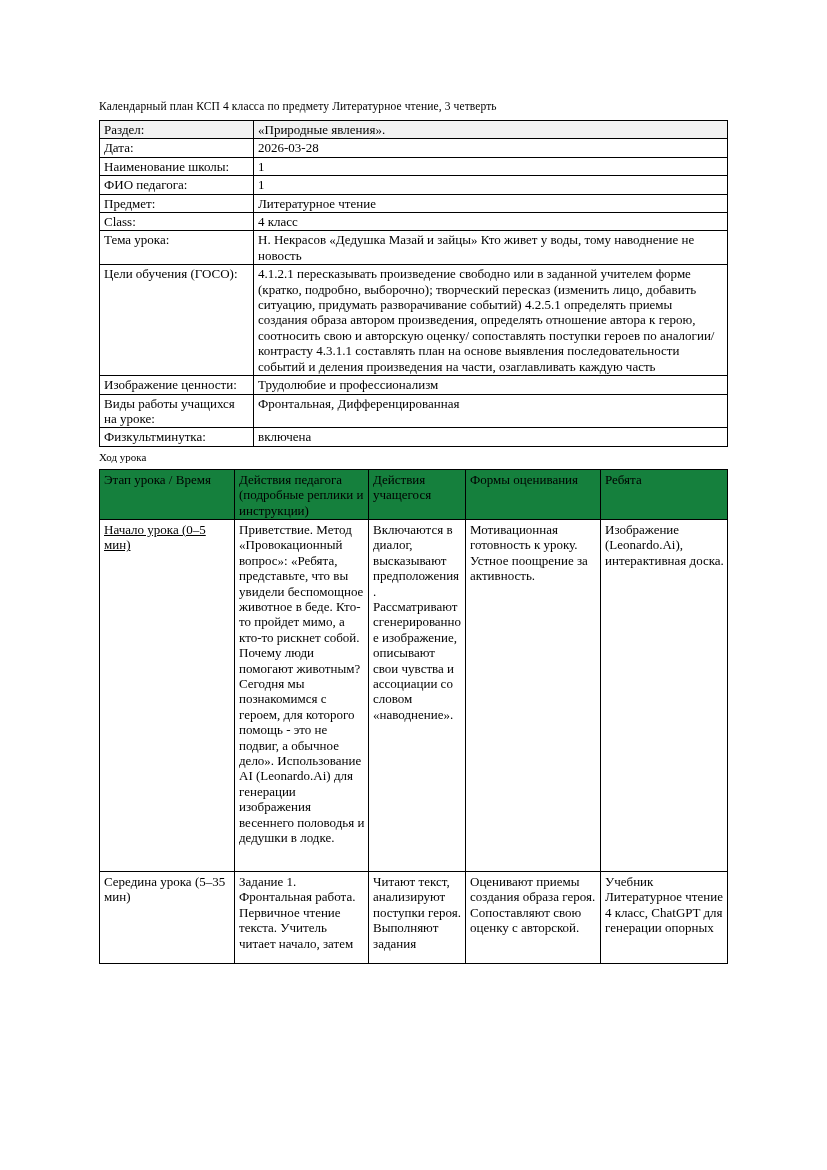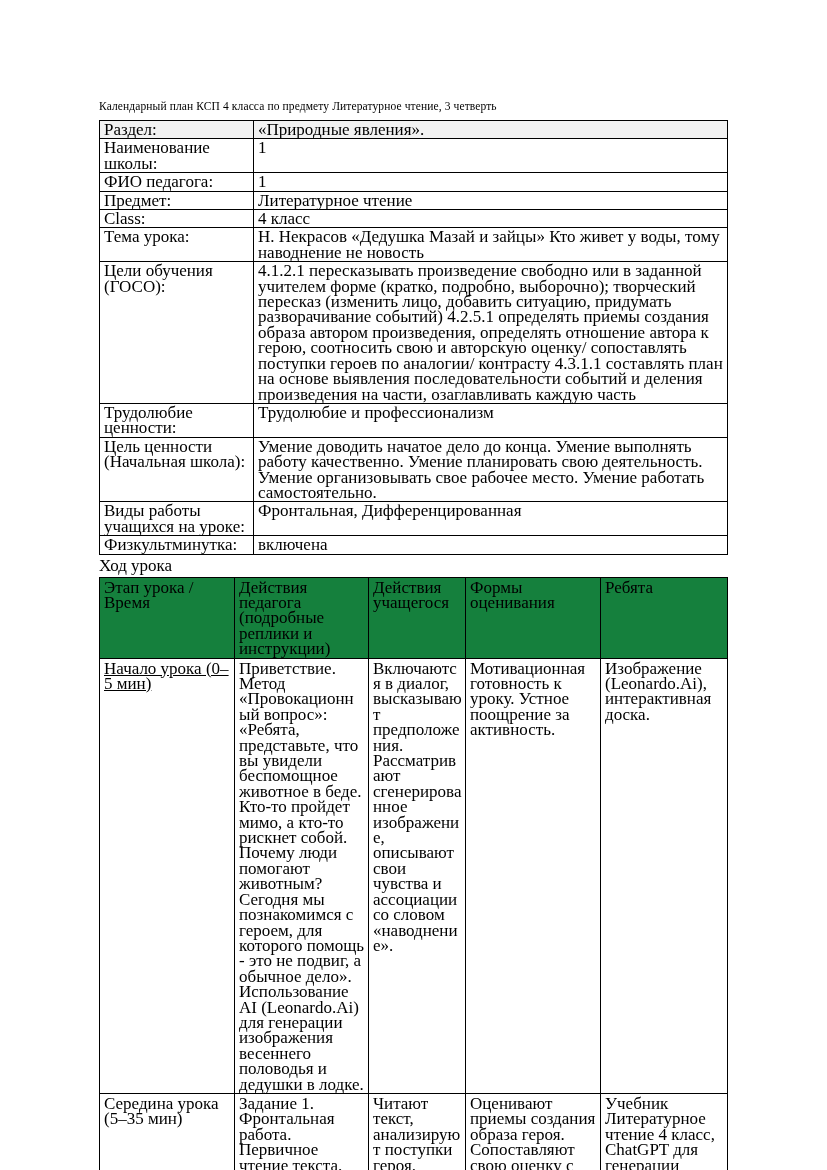--- a/index.html
+++ b/index.html
@@ -31,29 +31,29 @@
     width: 628px;
   }
   .doc-title {
     font-size: 11.5px;
     line-height: 15px;
     margin: 0 0 6px 0;
     white-space: nowrap;
     letter-spacing: 0.01em;
   }
   .section-label {
-    font-size: 17px;
+    font-size: 11px;
     line-height: 15px;
     margin: 3px 0 4px 0;
   }
   table.doc-table {
     border-collapse: collapse;
     width: 628px;
     table-layout: fixed;
-    font-size: 17px;
+    font-size: 13px;
     line-height: 15.4px;
     padding-left: 21px;
   }
   table.doc-table td,
   table.doc-table th {
     border: 1px solid #000000;
     padding: 1px 3px 1px 4px;
     vertical-align: top;
     text-align: left;
     font-weight: normal;
@@ -88,20 +88,24 @@
       <colgroup>
         <col class="c-label">
         <col class="c-value">
       </colgroup>
       <tbody>
         <tr class="shaded">
           <td>Раздел:</td>
           <td>«Природные явления».</td>
         </tr>
         <tr>
+          <td>Дата:</td>
+          <td>2026-03-28</td>
+        </tr>
+        <tr>
           <td>Наименование школы:</td>
           <td>1</td>
         </tr>
         <tr>
           <td>ФИО педагога:</td>
           <td>1</td>
         </tr>
         <tr>
           <td>Предмет:</td>
           <td>Литературное чтение</td>
@@ -112,26 +116,22 @@
         </tr>
         <tr>
           <td>Тема урока:</td>
           <td>Н. Некрасов «Дедушка Мазай и зайцы» Кто живет у воды, тому наводнение не новость</td>
         </tr>
         <tr>
           <td>Цели обучения (ГОСО):</td>
           <td>4.1.2.1 пересказывать произведение свободно или в заданной учителем форме (кратко, подробно, выборочно); творческий пересказ (изменить лицо, добавить ситуацию, придумать разворачивание событий) 4.2.5.1 определять приемы создания образа автором произведения, определять отношение автора к герою, соотносить свою и авторскую оценку/ сопоставлять поступки героев по аналогии/ контрасту 4.3.1.1 составлять план на основе выявления последовательности событий и деления произведения на части, озаглавливать каждую часть</td>
         </tr>
         <tr>
-          <td>Трудолюбие ценности:</td>
+          <td>Изображение ценности:</td>
           <td>Трудолюбие и профессионализм</td>
-        </tr>
-        <tr>
-          <td>Цель ценности (Начальная школа):</td>
-          <td>Умение доводить начатое дело до конца. Умение выполнять работу качественно. Умение планировать свою деятельность. Умение организовывать свое рабочее место. Умение работать самостоятельно.</td>
         </tr>
         <tr>
           <td>Виды работы учащихся на уроке:</td>
           <td>Фронтальная, Дифференцированная</td>
         </tr>
         <tr>
           <td>Физкультминутка:</td>
           <td>включена</td>
         </tr>
       </tbody>

